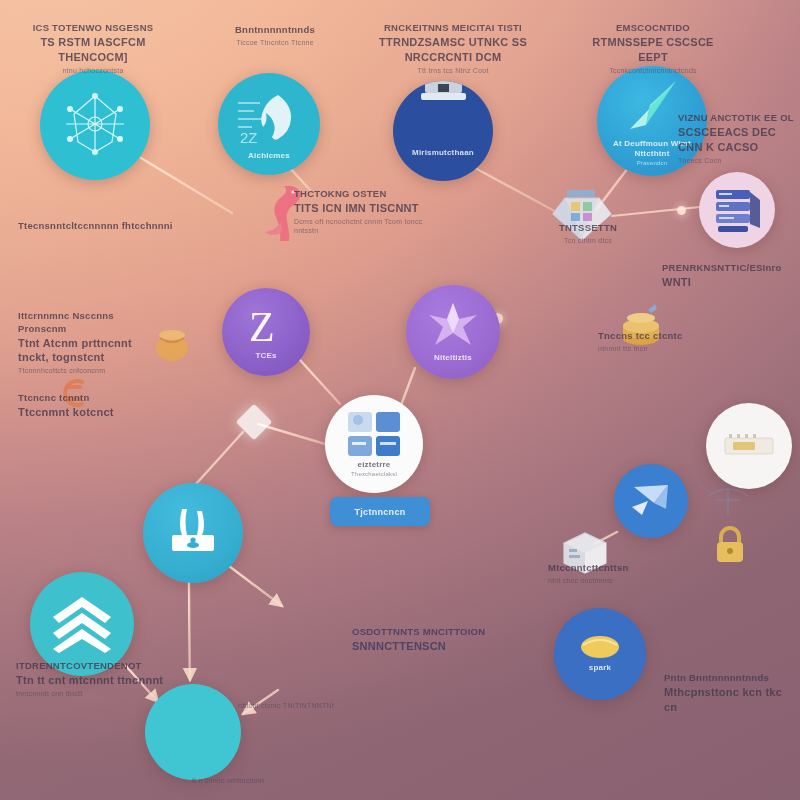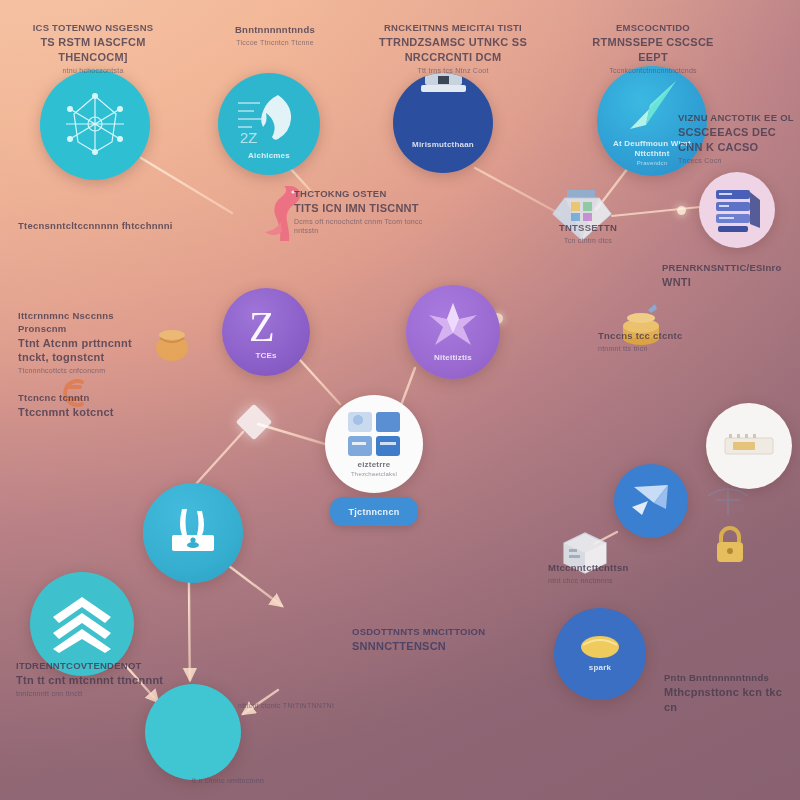--- a/index.html
+++ b/index.html
@@ -254,21 +254,21 @@
           <g stroke="#dff3f8" stroke-width="1.5" fill="none" opacity=".8">
             <path d="M8 16 h22 M8 24 h16 M8 32 h24 M8 40 h14"></path>
           </g>
           <text x="10" y="56" font-family="Liberation Sans, sans-serif" font-size="15" fill="#eaf8fb" opacity=".75">2Z</text>
         </g>
       </svg>
     </span>
     <div class="incap">Aichlcmes</div>
   </div>
 
-  <div class="node" style="left:393px;top:73px;width:100px;height:100px;background:#2b4f9e;gap:38px;">
+  <div class="node" style="left:393px;top:81px;width:100px;height:100px;background:#2b4f9e;gap:38px;">
     <span class="glyph">
       <svg width="56" height="50" viewBox="0 0 56 50" aria-hidden="true">
         <g>
           <rect x="23" y="2" width="11" height="14" rx="2" fill="#dfe6ef"></rect>
           <rect x="25" y="16" width="7" height="6" fill="#8e9cb3"></rect>
           <rect x="10" y="22" width="37" height="13" rx="2" fill="#c9d3e0"></rect>
           <rect x="23" y="26" width="11" height="8" fill="#3c4656"></rect>
           <rect x="6" y="35" width="45" height="7" rx="2" fill="#e3e9f1"></rect>
         </g>
       </svg>
@@ -412,21 +412,21 @@
     <div class="incap">spark</div>
     <div class="incap sub"></div>
   </div>
 
   <div class="node" style="left:145px;top:684px;width:96px;height:96px;background:#3fc6d2;">
     <span class="glyph" style="font-family:'Liberation Serif',serif;font-size:29px;font-weight:700;color:#fff;letter-spacing:-1px;filter:blur(.3px);">
       <span></span>
     </span>
   </div>
 
-  <div class="pill" style="left:330px;top:497px;width:88px;height:29px;background:#3f8fd6;">
+  <div class="pill" style="left:330px;top:497px;width:100px;height:29px;background:#3f8fd6;border-radius:7px;">
     <span>Tjctnncncn</span>
   </div>
 
   <div class="label" style="left:18px;top:22px;width:150px;">
     <div class="t1">ICS TOTENWO NSGESNS</div>
     <div class="t2">TS RSTM IASCFCM THENCOCM]</div>
     <div class="t3">ntnu hchoczontsta</div>
   </div>
 
   <div class="label" style="left:205px;top:24px;width:140px;">

